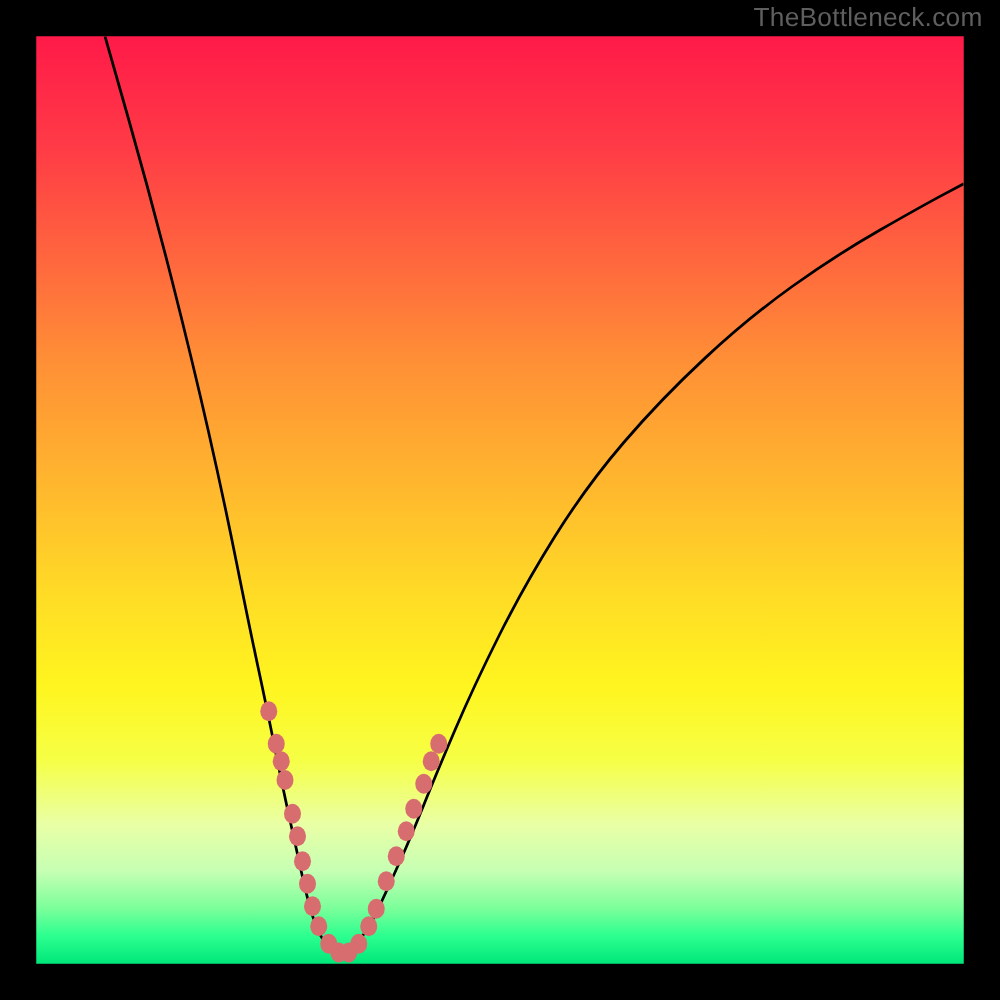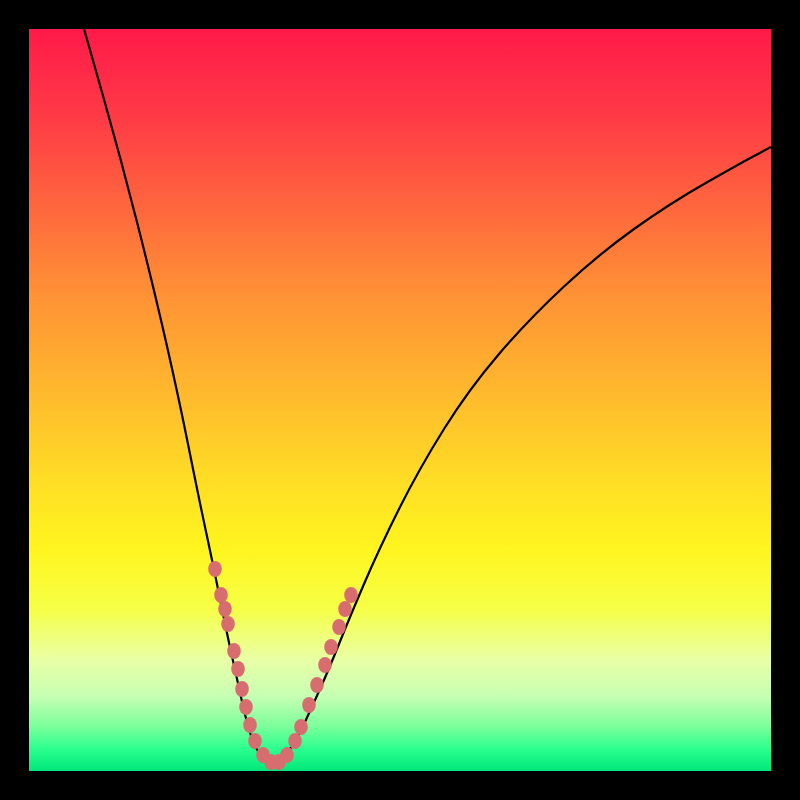--- a/index.html
+++ b/index.html
@@ -64,20 +64,21 @@
   }
   .marker {
     fill: #d86d6f;
     stroke: none;
   }
 </style>
 </head>
 <body>
 
 <div class="frame">
+  <div class="watermark">TheBottleneck.com</div>
   <div class="plot-area">
     <svg class="curve" viewBox="0 0 742 742">
       <path id="curve-left" class="curve-path" d="M 55 0 Q 55 0 73.5 65 Q 92 130 108.5 195 Q 125 260 137.5 315 Q 150 370 160 420 Q 170 470 177.5 505 Q 185 540 191 570 Q 197 600 202.5 625 Q 208 650 213 672.5 Q 218 695 222 706.5 Q 226 718 230 723.5 Q 234 729 238 732 L 242 735"></path>
       <path id="curve-right" class="curve-path" d="M 242 735 Q 242 735 246 733.5 Q 250 732 254 728 Q 258 724 263 717 Q 268 710 275 695 Q 282 680 291 660 Q 300 640 310 615 Q 320 590 335 555 Q 350 520 370 480 Q 390 440 415 400 Q 440 360 470 325 Q 500 290 535 257.5 Q 570 225 605 200 Q 640 175 675 155 Q 710 135 726 126.5 L 742 118"></path>
       <g id="markers-group">
           <ellipse cx="186" cy="540" rx="6.8" ry="8" class="marker"></ellipse>
           <ellipse cx="192" cy="566" rx="6.8" ry="8" class="marker"></ellipse>
           <ellipse cx="196" cy="580" rx="6.8" ry="8" class="marker"></ellipse>
           <ellipse cx="199" cy="595" rx="6.8" ry="8" class="marker"></ellipse>
           <ellipse cx="205" cy="622" rx="6.8" ry="8" class="marker"></ellipse>

